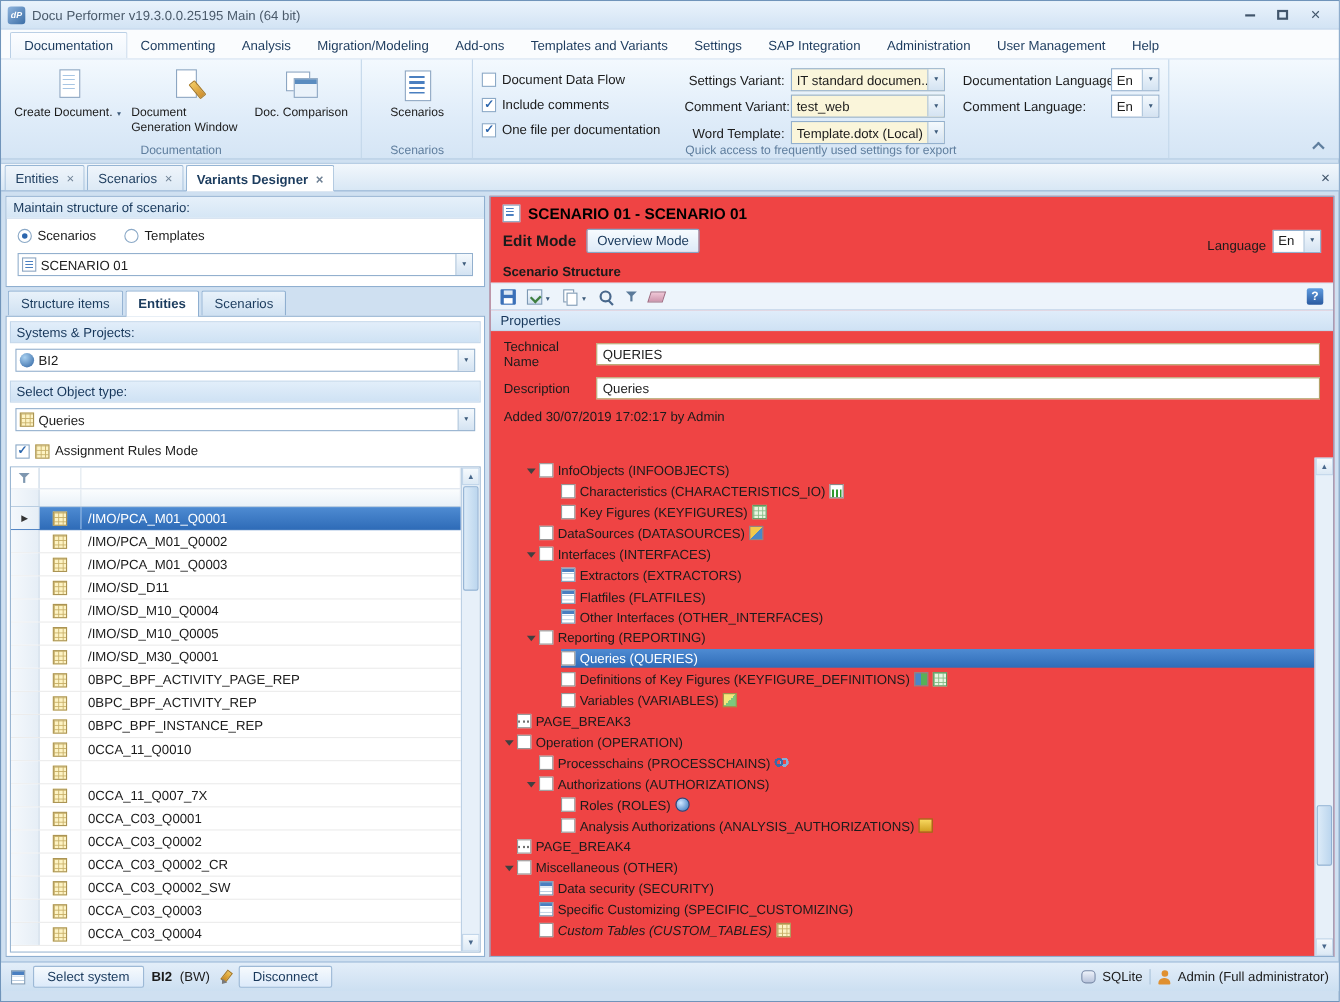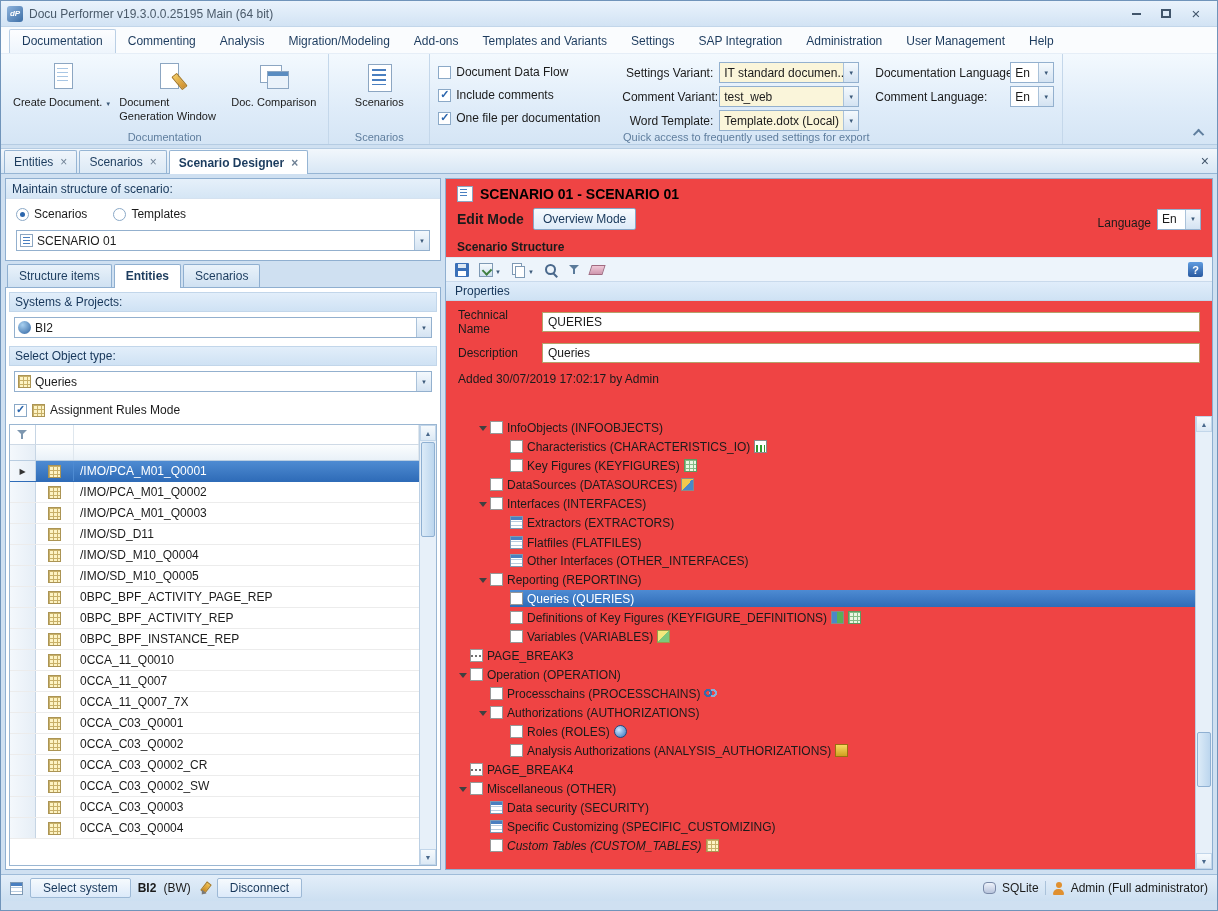--- a/index.html
+++ b/index.html
@@ -315,21 +315,21 @@
   <div class="doctabs">
     <div class="dtab">
         <span>Entities</span>
         <span class="dx"></span>
       </div>
       <div class="dtab">
         <span>Scenarios</span>
         <span class="dx"></span>
       </div>
       <div class="dtab active">
-        <span>Scenario Designer</span>
+        <span>Variants Designer</span>
         <span class="dx"></span>
       </div>
       <span class="doctabs-close"></span>
   </div>
 
   <div class="main">
 
     <div class="left-panel">
       <div class="lp-group">
         <div class="lp-group-hdr">Maintain structure of scenario:</div>
@@ -433,20 +433,27 @@
                   <div class="c-ico">
                     <span class="ico i-tabley"></span>
                   </div>
                   <div class="c-txt">/IMO/SD_M10_Q0005</div>
                 </div>
                 <div class="grow">
                   <div class="c-ind"></div>
                   <div class="c-ico">
                     <span class="ico i-tabley"></span>
                   </div>
+                  <div class="c-txt">/IMO/SD_M30_Q0001</div>
+                </div>
+                <div class="grow">
+                  <div class="c-ind"></div>
+                  <div class="c-ico">
+                    <span class="ico i-tabley"></span>
+                  </div>
                   <div class="c-txt">0BPC_BPF_ACTIVITY_PAGE_REP</div>
                 </div>
                 <div class="grow">
                   <div class="c-ind"></div>
                   <div class="c-ico">
                     <span class="ico i-tabley"></span>
                   </div>
                   <div class="c-txt">0BPC_BPF_ACTIVITY_REP</div>
                 </div>
                 <div class="grow">
@@ -461,21 +468,20 @@
                   <div class="c-ico">
                     <span class="ico i-tabley"></span>
                   </div>
                   <div class="c-txt">0CCA_11_Q0010</div>
                 </div>
                 <div class="grow">
                   <div class="c-ind"></div>
                   <div class="c-ico">
                     <span class="ico i-tabley"></span>
                   </div>
-                  <div class="c-txt">0CCA_11_Q007</div>
                 </div>
                 <div class="grow">
                   <div class="c-ind"></div>
                   <div class="c-ico">
                     <span class="ico i-tabley"></span>
                   </div>
                   <div class="c-txt">0CCA_11_Q007_7X</div>
                 </div>
                 <div class="grow">
                   <div class="c-ind"></div>

